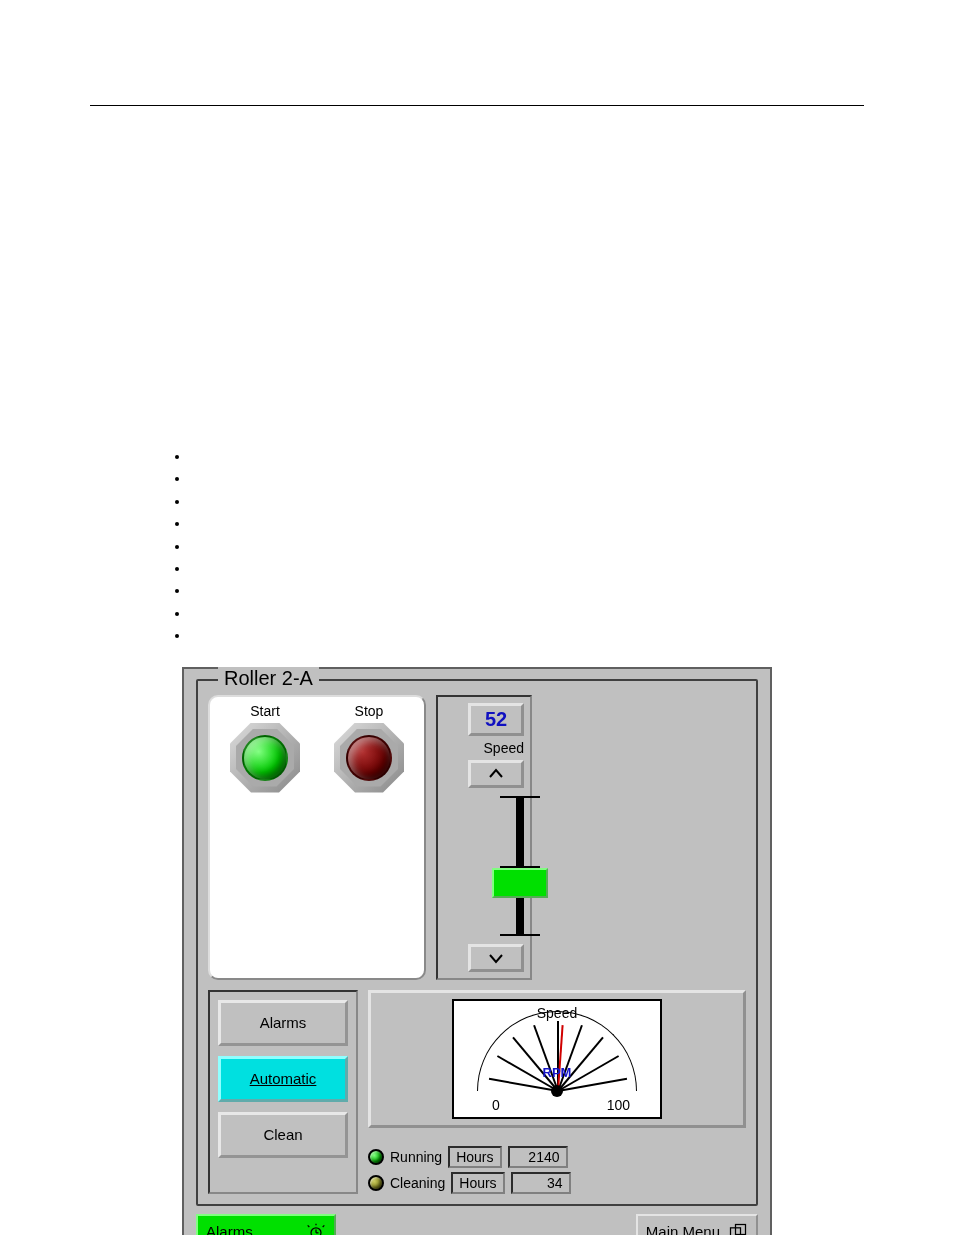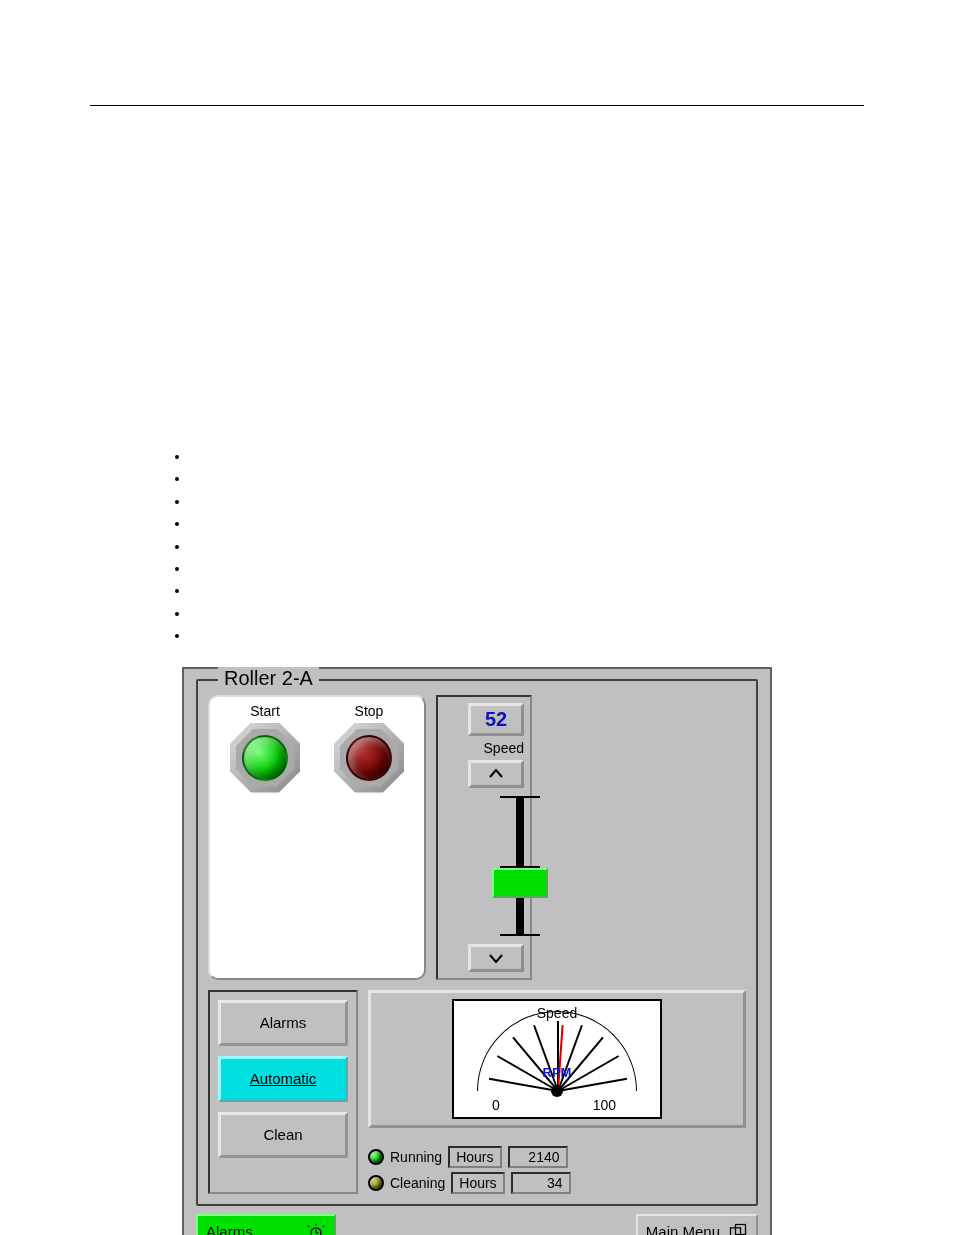--- a/index.html
+++ b/index.html
@@ -172,21 +172,21 @@
   .gauge-box {
     background:#c0c0c0;border:3px outset #e4e4e4;padding:6px;
     display:flex;align-items:center;justify-content:center;
   }
   .gauge-face {
     width:210px;height:120px;background:#fff;border:2px solid #000;position:relative;overflow:hidden;
   }
   .gauge-title {position:absolute;top:4px;left:0;right:0;text-align:center;font-size:14px;}
   .gauge-unit {position:absolute;top:64px;left:0;right:0;text-align:center;font-size:13px;color:#1515c8;font-weight:bold;}
   .gauge-min {position:absolute;bottom:4px;left:38px;font-size:14px;}
-  .gauge-max {position:absolute;bottom:4px;right:44px;font-size:14px;}
+  .gauge-max {position:absolute;bottom:4px;right:30px;font-size:14px;}
   .gauge-arc {
     position:absolute;left:50%;bottom:26px;transform:translateX(-50%);
     width:160px;height:80px;border:1px solid #000;border-bottom:none;
     border-top-left-radius:160px;border-top-right-radius:160px;
   }
   .gauge-tick {
     position:absolute;left:50%;bottom:26px;width:2px;height:70px;background:#000;transform-origin:bottom center;
   }
   .gauge-needle {
     position:absolute;left:50%;bottom:26px;width:2px;height:66px;background:#d00000;transform-origin:bottom center;

